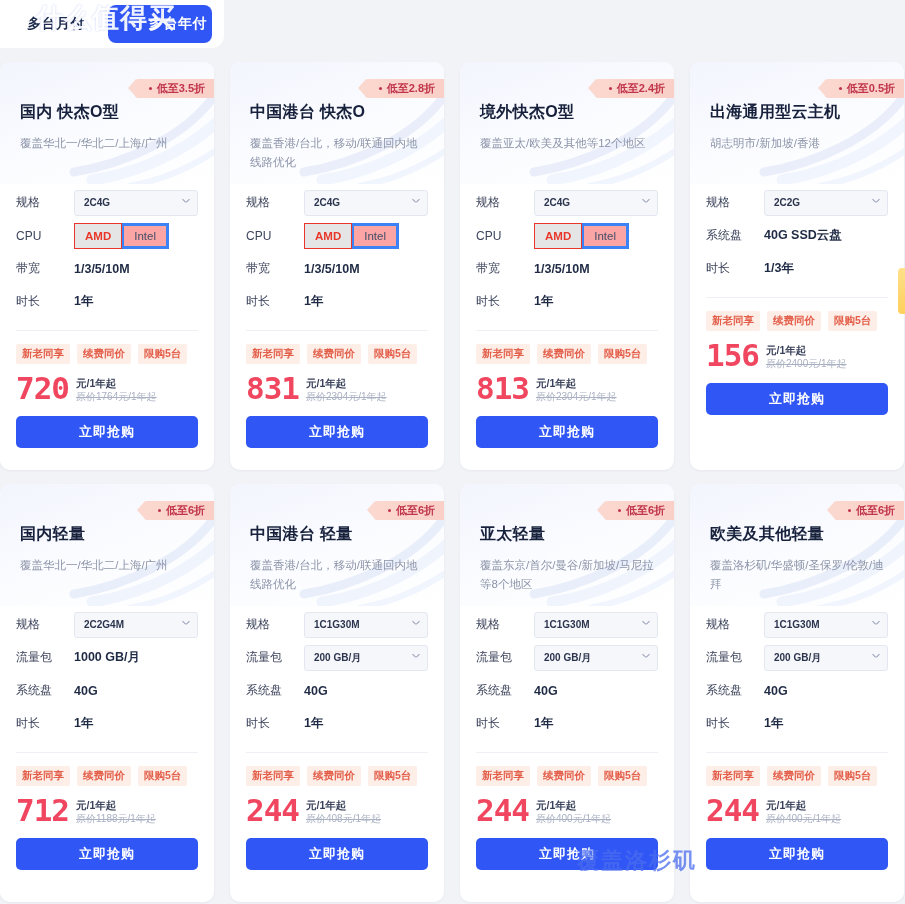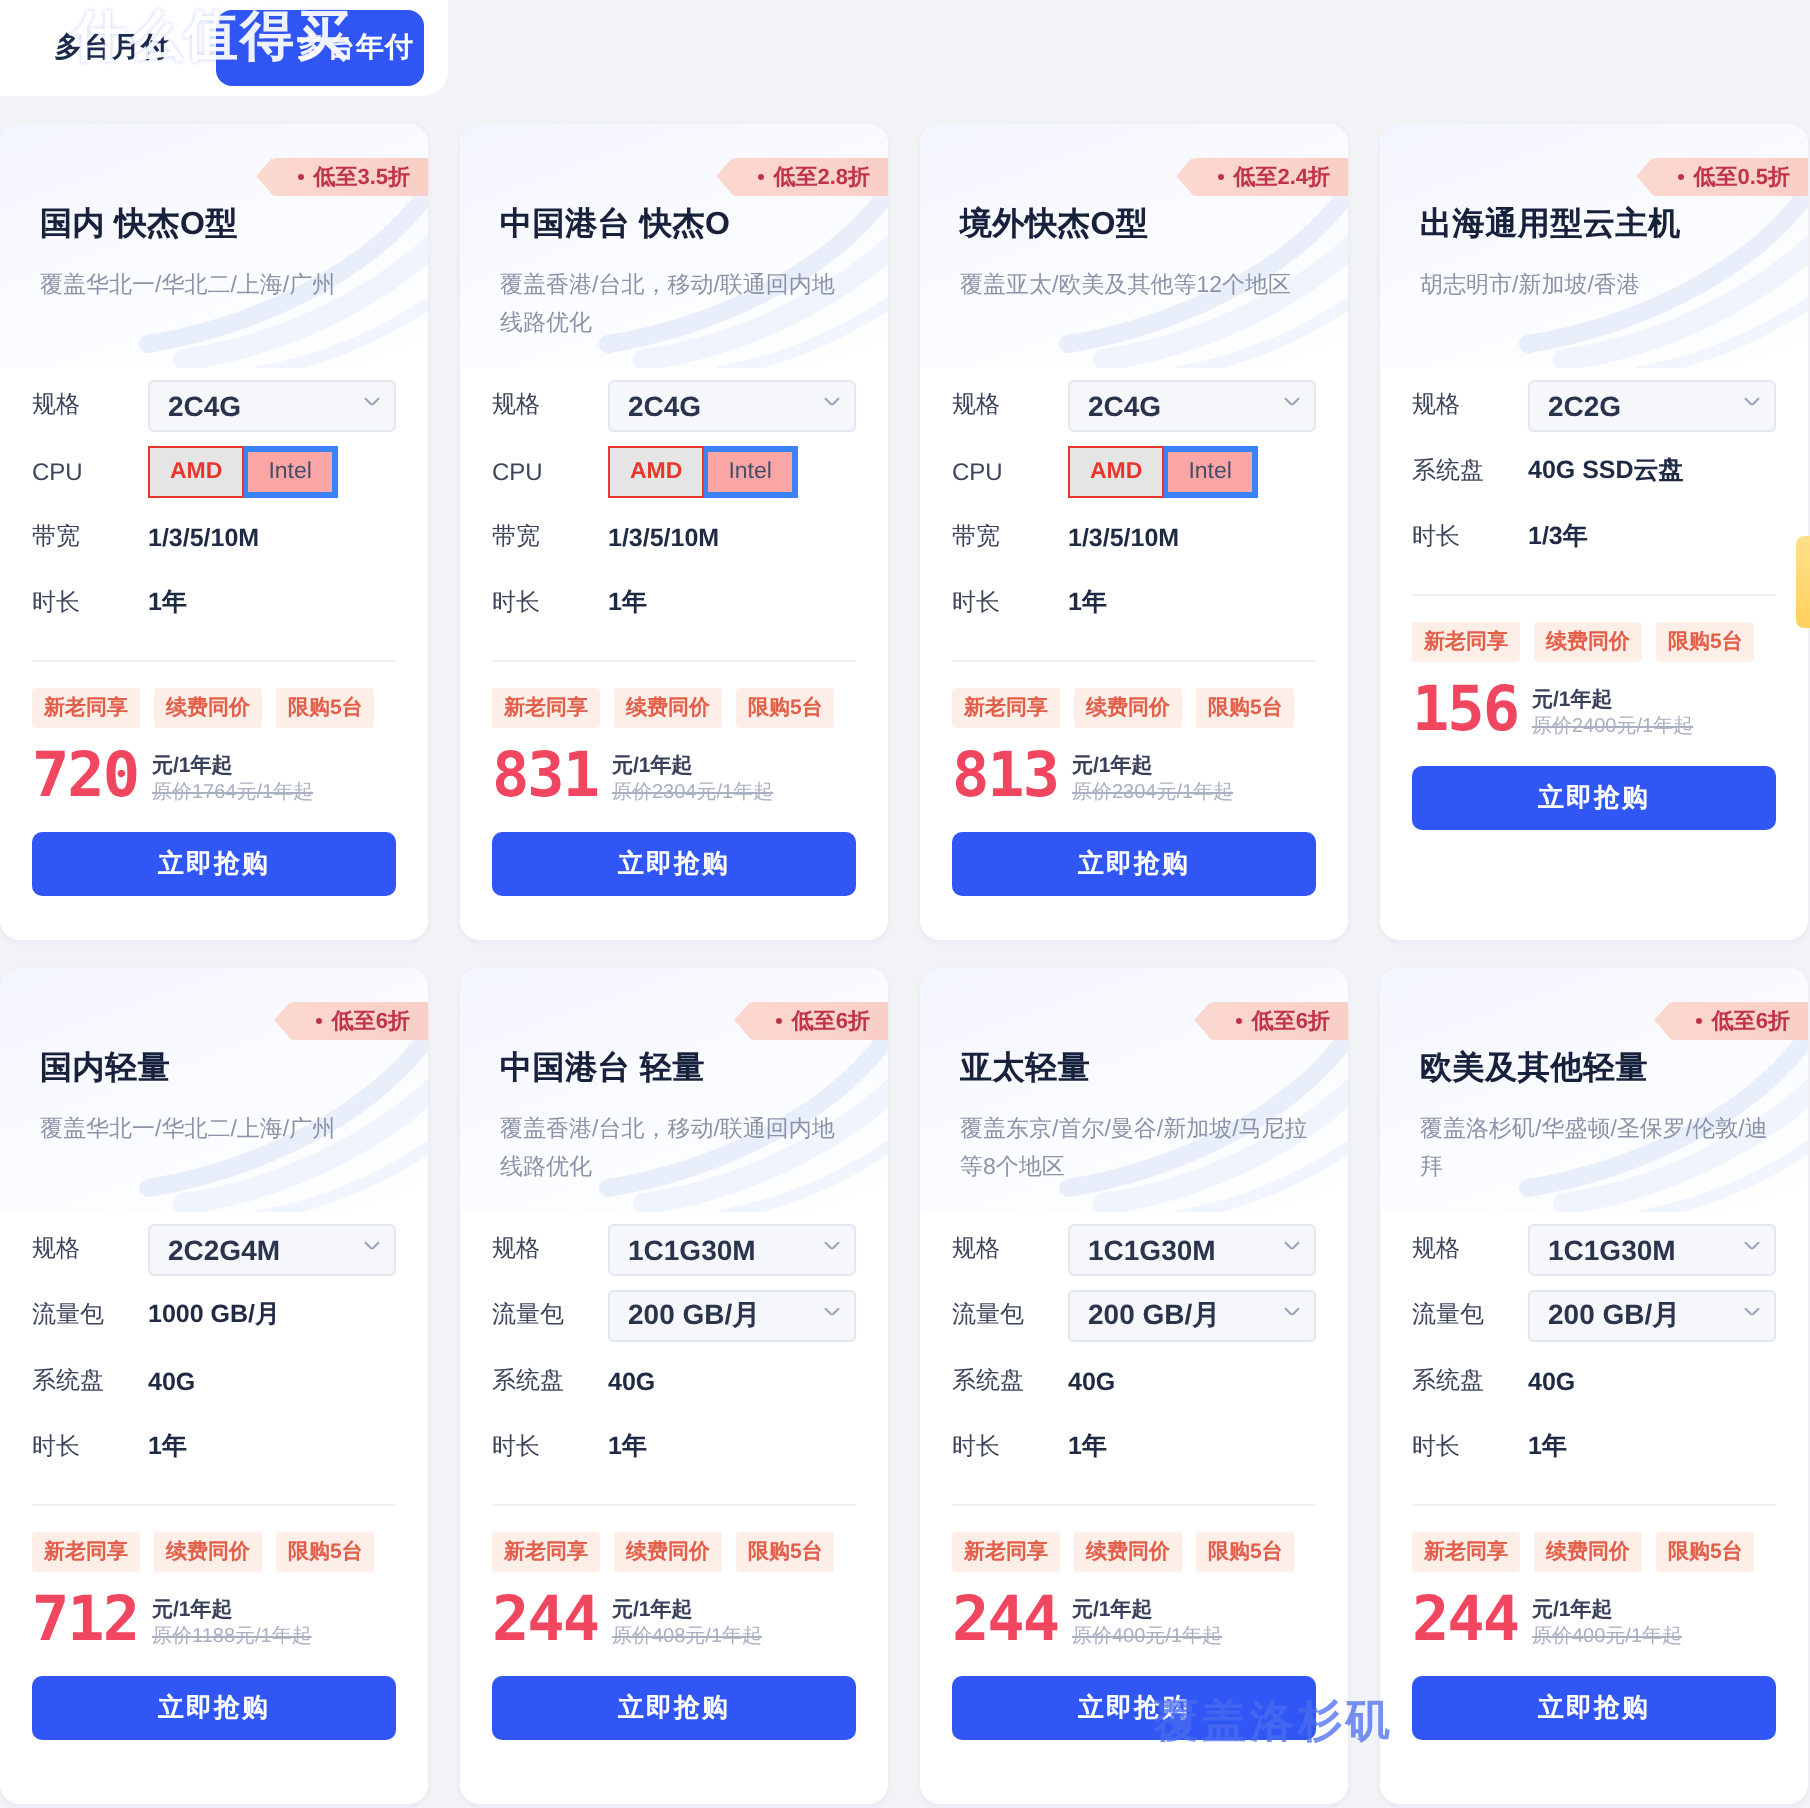--- a/index.html
+++ b/index.html
@@ -108,21 +108,21 @@
   .spec-value-text {
     font-size: 12.5px; font-weight: bold; color: #1f2a44;
   }
 
   select.spec-select, .spec-select {
     appearance: none; -webkit-appearance: none;
     width: 124px; height: 26px;
     background: #f6f7fb;
     border: 1px solid #e3e7f0;
     border-radius: 3px;
-    font-size: 14px; color: #2b3burn;
+    font-size: 10px; color: #2b3burn;
     color: #2b344d;
     font-weight: bold;
     padding: 0 36px 0 9px;
     font-family: "Liberation Sans", sans-serif;
     position: relative;
     display: flex; align-items: center;
     cursor: pointer;
   }
   .select-wrap { position: relative; width: 124px; }
   .select-wrap .chev {

